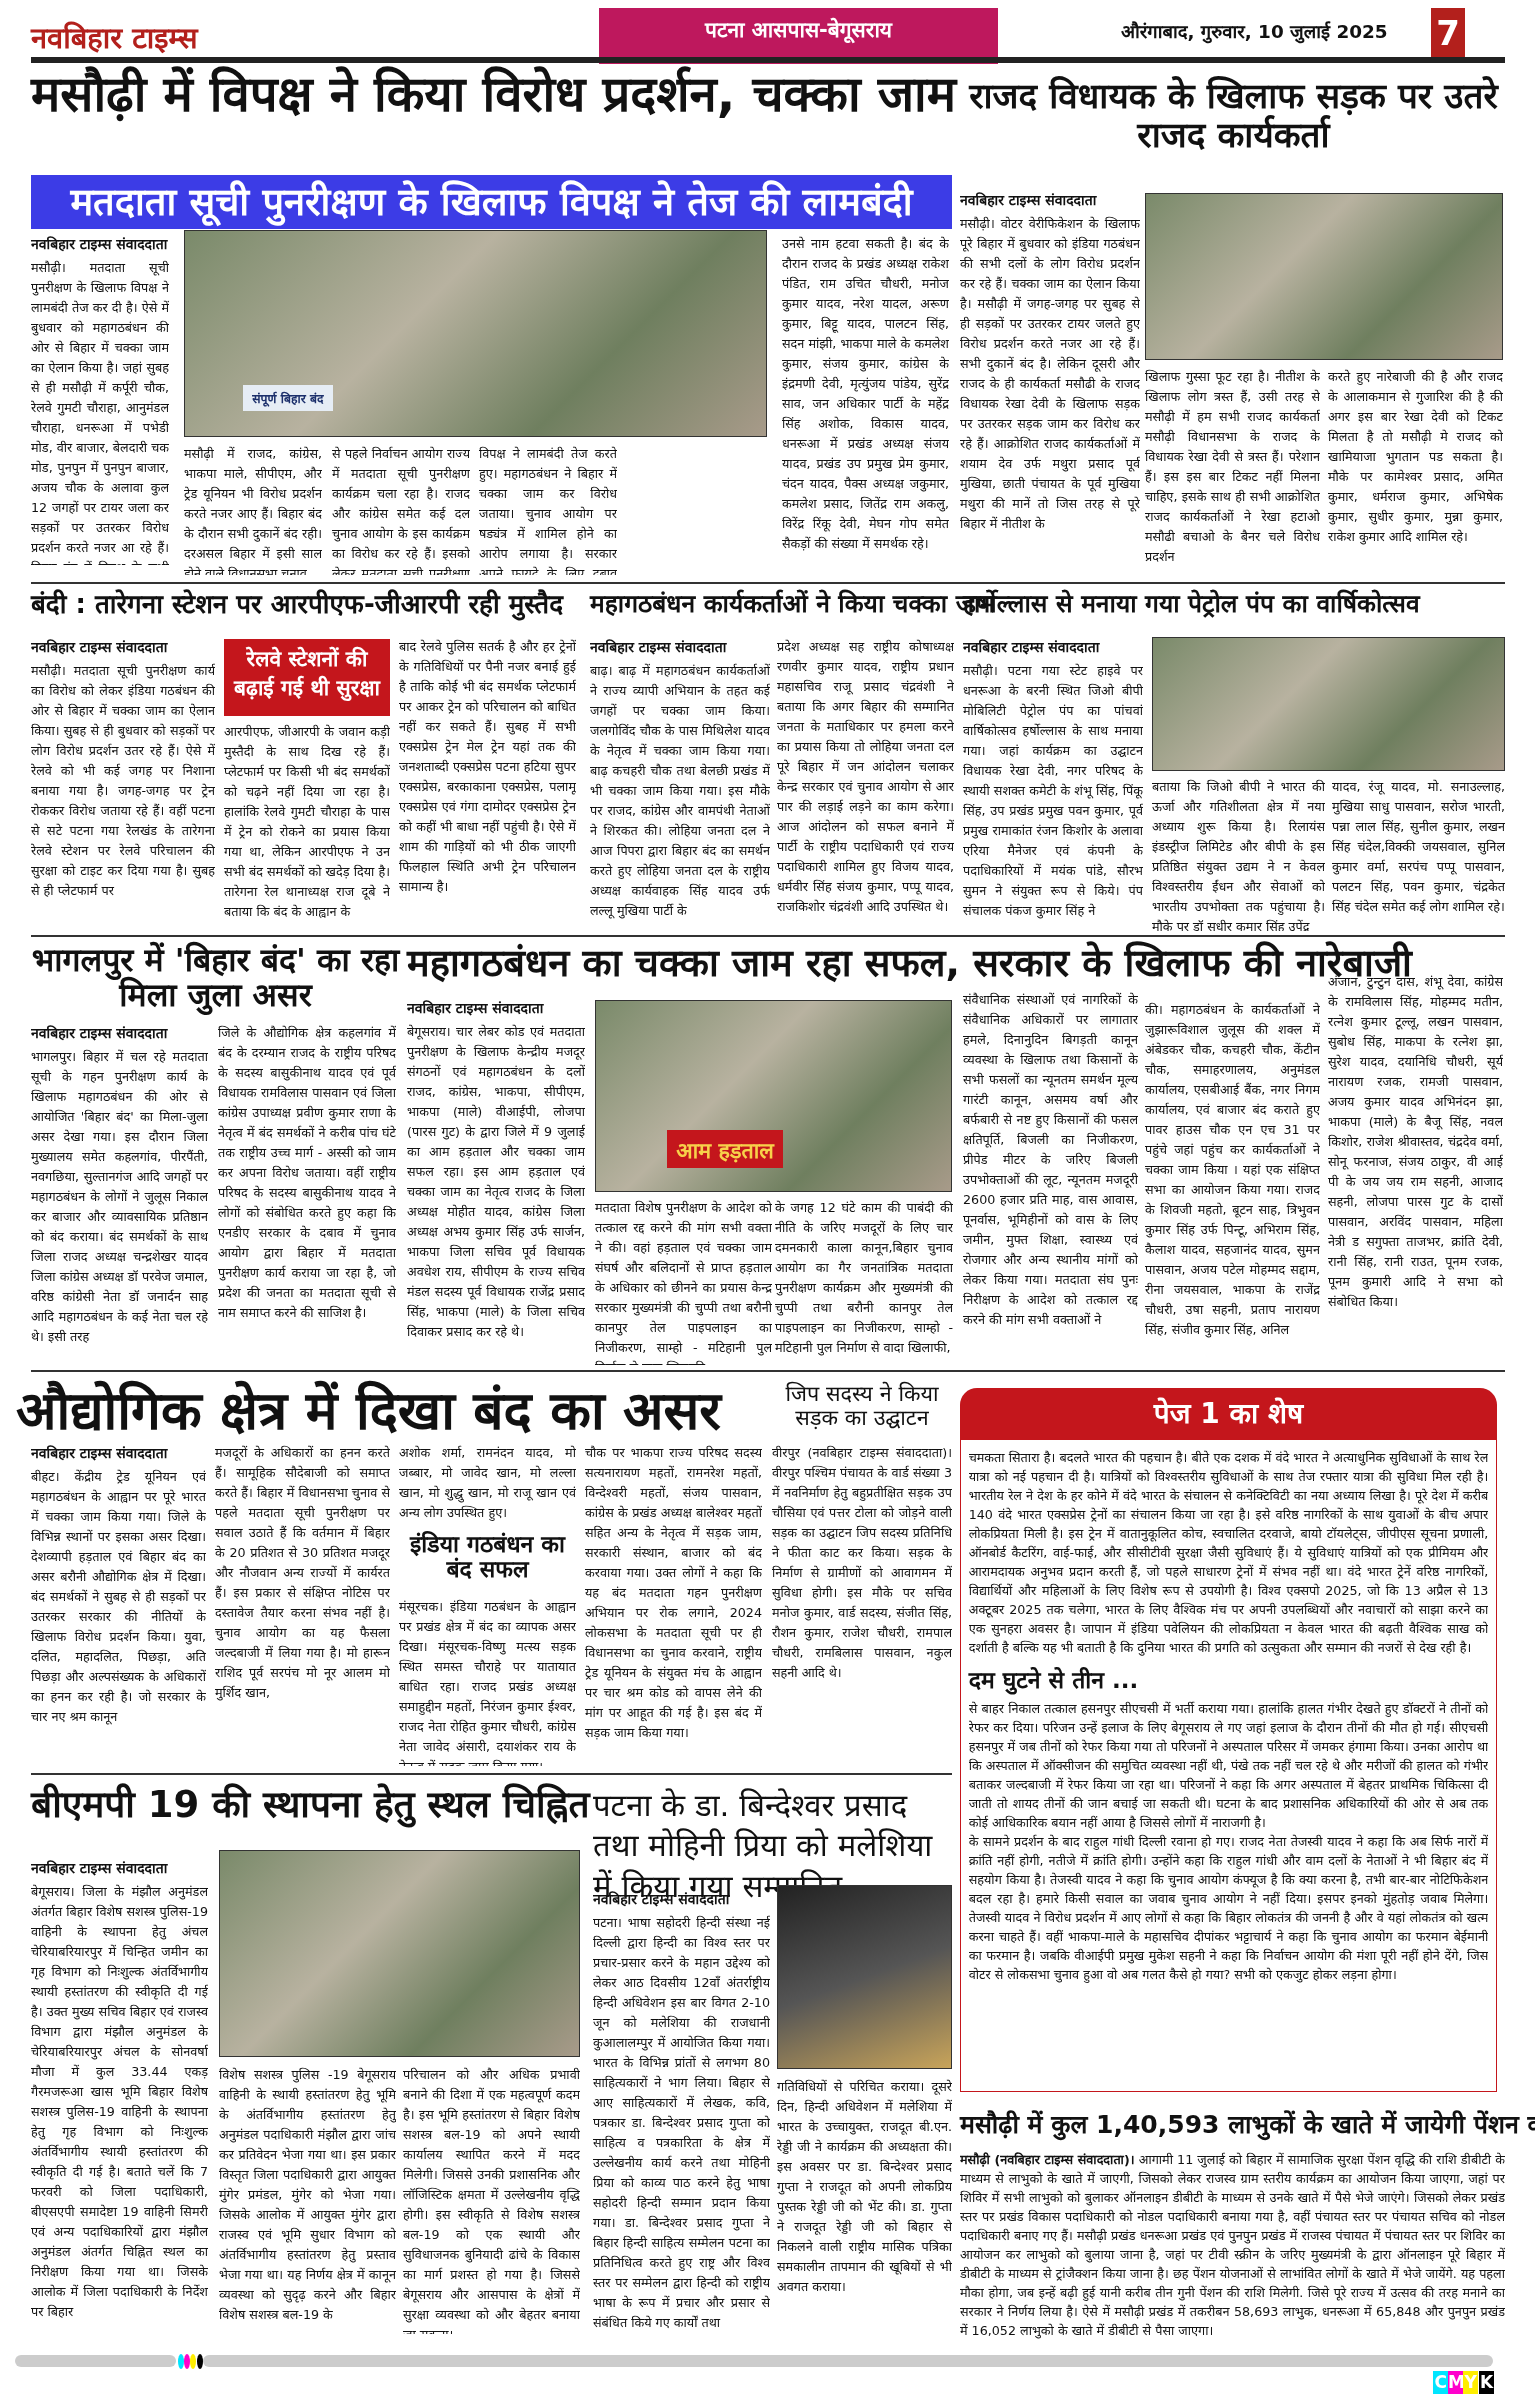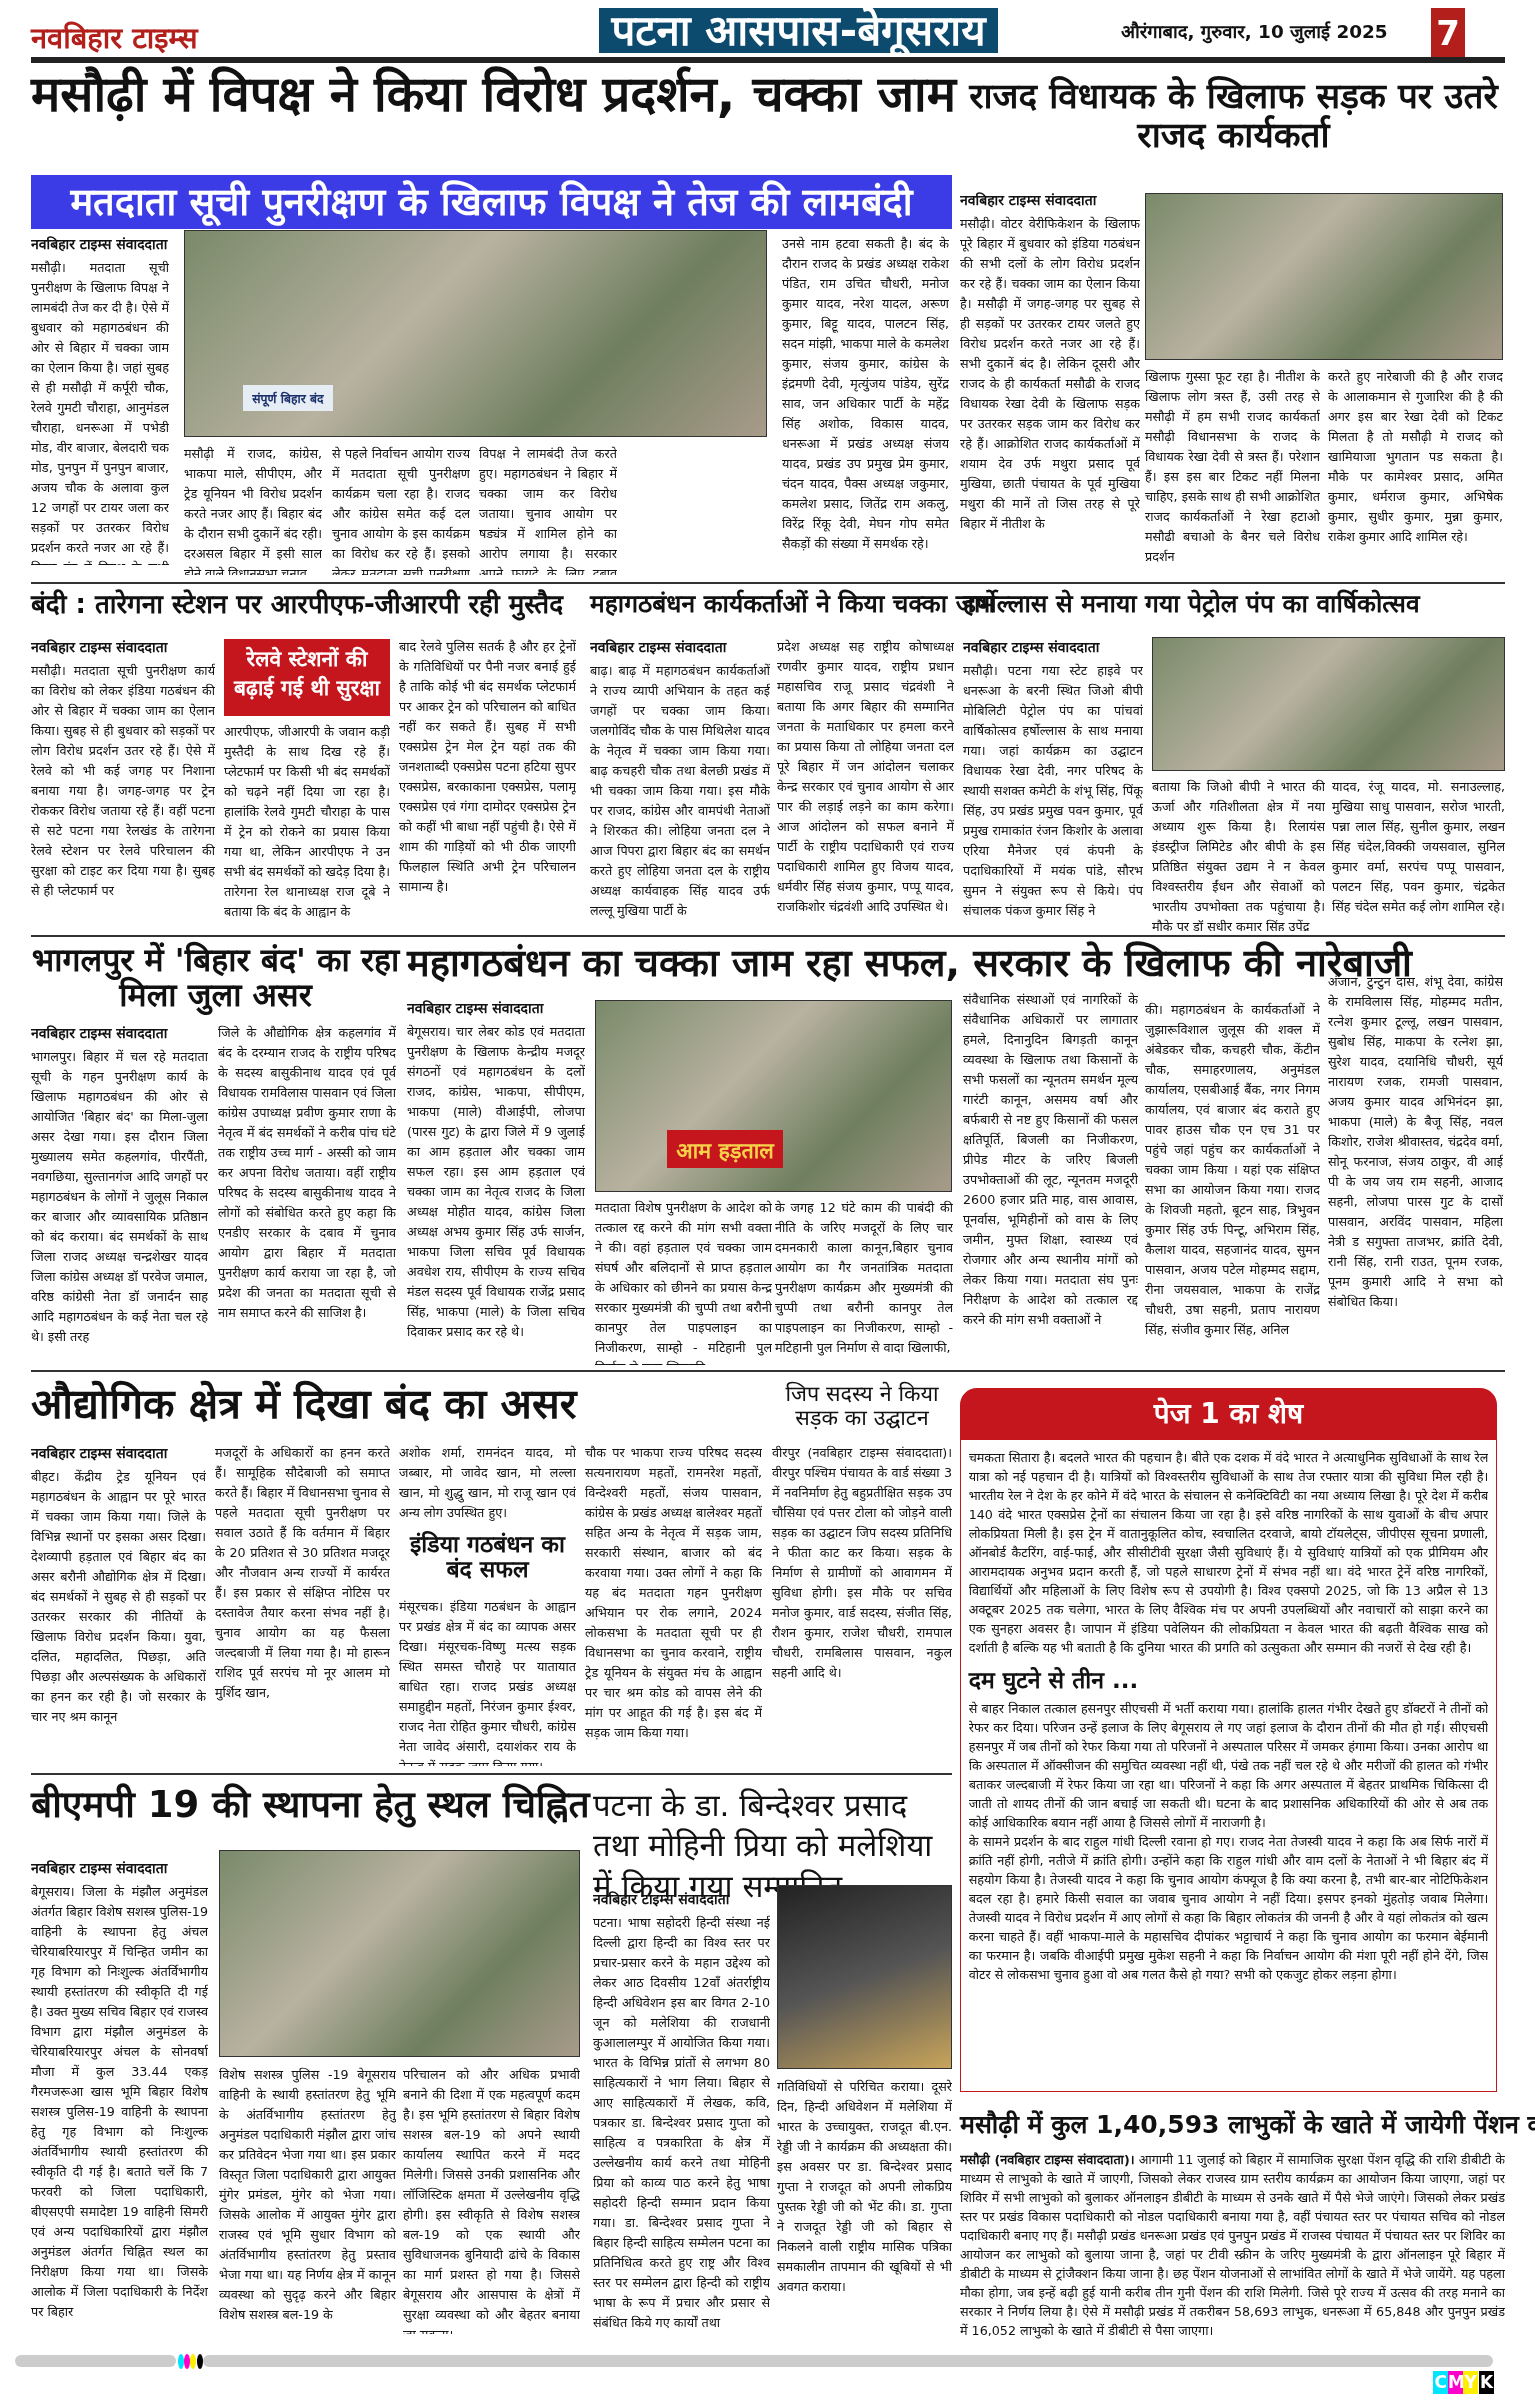--- a/index.html
+++ b/index.html
@@ -1,19 +1,19 @@
 <!DOCTYPE html>
 <html style="font-size:12.3px"><head>
 <meta charset="utf-8">
 <style>
 *{box-sizing:border-box;margin:0;padding:0}
 body{width:1535px;height:2401px;background:#fff;font-family:"DejaVu Sans",sans-serif;color:#111;position:relative;overflow:hidden}
 .abs{position:absolute}
 .masthead-name{left:31px;top:17px;font-size:29px;font-weight:bold;color:#b3201c}
-.section-tag{left:599px;top:7.7px;width:399px;height:45px;background:#0c4a6e;color:#fff;font-size:42px;font-weight:bold;text-align:center;line-height:45px}
+.section-tag{left:599px;top:7.7px;width:399px;height:56px;background:#be185d;color:#fff;font-size:21px;font-weight:bold;text-align:center;line-height:45px}
 .dateline{left:1121px;top:18.4px;font-size:18.4px;font-weight:bold}
 .pageno{left:1431px;top:7.7px;width:34px;height:51px;background:#b3201c;color:#fff;font-size:34px;font-weight:bold;text-align:center;line-height:51px}
 .rule{left:31px;top:57px;width:1474px;height:6.1px;background:#222}
 .hl{font-weight:bold;line-height:1.1;color:#111}
 .hl-xl{font-size:51px}
 .hl-l{font-size:40px}
 .hl-m{font-size:34px}
 .hl-s{font-size:26px}
 .blueband{left:31px;top:175px;width:921px;height:54px;background:#3c3ce6;color:#fff;font-size:38px;font-weight:bold;text-align:center;line-height:54px}
 .byline{font-size:14px;font-weight:bold;display:block;margin-bottom:4.6px}
@@ -141,21 +141,21 @@
   </div>
 <div class="col" style="left:1145px;top:1000px;width:175px;height:365px;">
     <div class="txt">की। महागठबंधन के कार्यकर्ताओं ने जुझारूविशाल जुलूस की शक्ल में अंबेडकर चौक, कचहरी चौक, केंटीन चौक, समाहरणालय, अनुमंडल कार्यालय, एसबीआई बैंक, नगर निगम कार्यालय, एवं बाजार बंद कराते हुए पावर हाउस चौक एन एच 31 पर पहुंचे जहां पहुंच कर कार्यकर्ताओं ने चक्का जाम किया । यहां एक संक्षिप्त सभा का आयोजन किया गया। राजद के शिवजी महतो, बूटन साह, त्रिभुवन कुमार सिंह उर्फ पिन्टू, अभिराम सिंह, कैलाश यादव, सहजानंद यादव, सुमन पासवान, अजय पटेल मोहम्मद सद्दाम, रीना जयसवाल, भाकपा के राजेंद्र चौधरी, उषा सहनी, प्रताप नारायण सिंह, संजीव कुमार सिंह, अनिल</div>
   </div>
 <div class="col" style="left:1328px;top:972px;width:175px;height:365px;">
     <div class="txt">अंजान, टुन्टुन दास, शंभू देवा, कांग्रेस के रामविलास सिंह, मोहम्मद मतीन, रत्नेश कुमार टूल्लू, लखन पासवान, सुबोध सिंह, माकपा के रत्नेश झा, सुरेश यादव, दयानिधि चौधरी, सूर्य नारायण रजक, रामजी पासवान, अजय कुमार यादव अभिनंदन झा, भाकपा (माले) के बैजू सिंह, नवल किशोर, राजेश श्रीवास्तव, चंद्रदेव वर्मा, सोनू फरनाज, संजय ठाकुर, वी आई पी के जय जय राम सहनी, आजाद सहनी, लोजपा पारस गुट के दासों पासवान, अरविंद पासवान, महिला नेत्री ड सगुफ्ता ताजभर, क्रांति देवी, रानी सिंह, रानी राउत, पूनम रजक, पूनम कुमारी आदि ने सभा को संबोधित किया।</div>
   </div>
 
 <div class="hr" style="left:31px;top:1370px;width:1474px;"></div>
 
-<div class="abs hl hl-l" style="left:31px;top:1382px;width:729px;white-space:nowrap;font-size:41px;">औद्योगिक क्षेत्र में दिखा बंद का असर</div>
+<div class="abs hl hl-l" style="left:16px;top:1382px;width:729px;white-space:nowrap;font-size:53px;">औद्योगिक क्षेत्र में दिखा बंद का असर</div>
 <div class="col" style="left:31px;top:1443px;width:175px;height:322px;">
   <span class="byline">नवबिहार टाइम्स संवाददाता</span>
   <div class="txt">बीहट। केंद्रीय ट्रेड यूनियन एवं महागठबंधन के आह्वान पर पूरे भारत में चक्का जाम किया गया। जिले के विभिन्न स्थानों पर इसका असर दिखा। देशव्यापी हड़ताल एवं बिहार बंद का असर बरौनी औद्योगिक क्षेत्र में दिखा। बंद समर्थकों ने सुबह से ही सड़कों पर उतरकर सरकार की नीतियों के खिलाफ विरोध प्रदर्शन किया। युवा, दलित, महादलित, पिछड़ा, अति पिछड़ा और अल्पसंख्यक के अधिकारों का हनन कर रही है। जो सरकार के चार नए श्रम कानून</div>
 </div>
 <div class="col" style="left:215px;top:1443px;width:175px;height:322px;">
     <div class="txt">मजदूरों के अधिकारों का हनन करते हैं। सामूहिक सौदेबाजी को समाप्त करते हैं। बिहार में विधानसभा चुनाव से पहले मतदाता सूची पुनरीक्षण पर सवाल उठाते हैं कि वर्तमान में बिहार के 20 प्रतिशत से 30 प्रतिशत मजदूर और नौजवान अन्य राज्यों में कार्यरत हैं। इस प्रकार से संक्षिप्त नोटिस पर दस्तावेज तैयार करना संभव नहीं है। चुनाव आयोग का यह फैसला जल्दबाजी में लिया गया है। मो हारून राशिद पूर्व सरपंच मो नूर आलम मो मुर्शिद खान,</div>
   </div>
 <div class="col" style="left:399px;top:1443px;width:177px;height:84px;">
     <div class="txt">अशोक शर्मा, रामनंदन यादव, मो जब्बार, मो जावेद खान, मो लल्ला खान, मो शुद्धु खान, मो राजू खान एवं अन्य लोग उपस्थित हुए।</div>
   </div>

